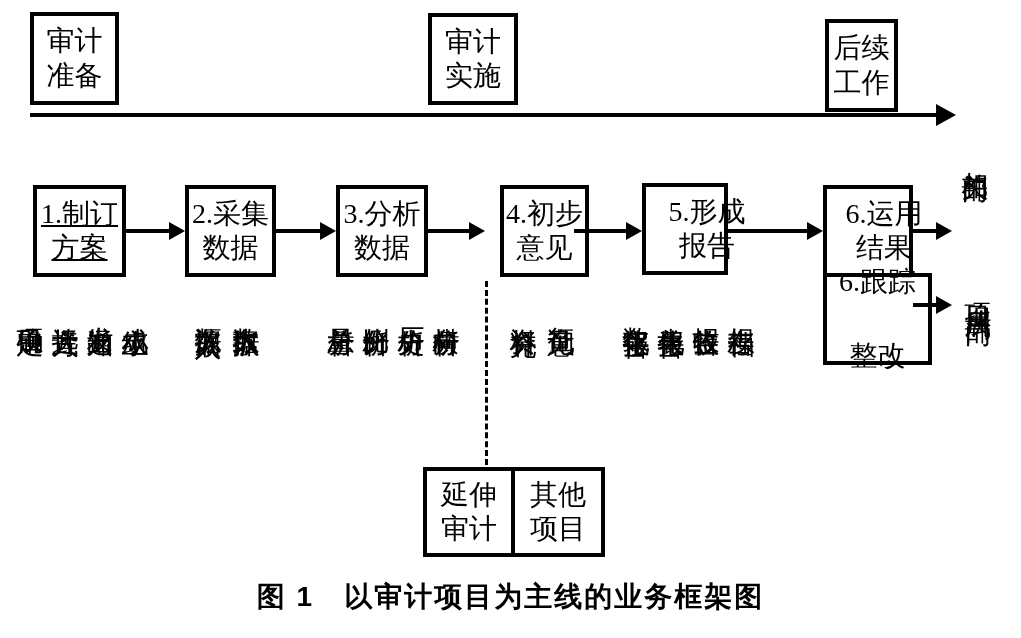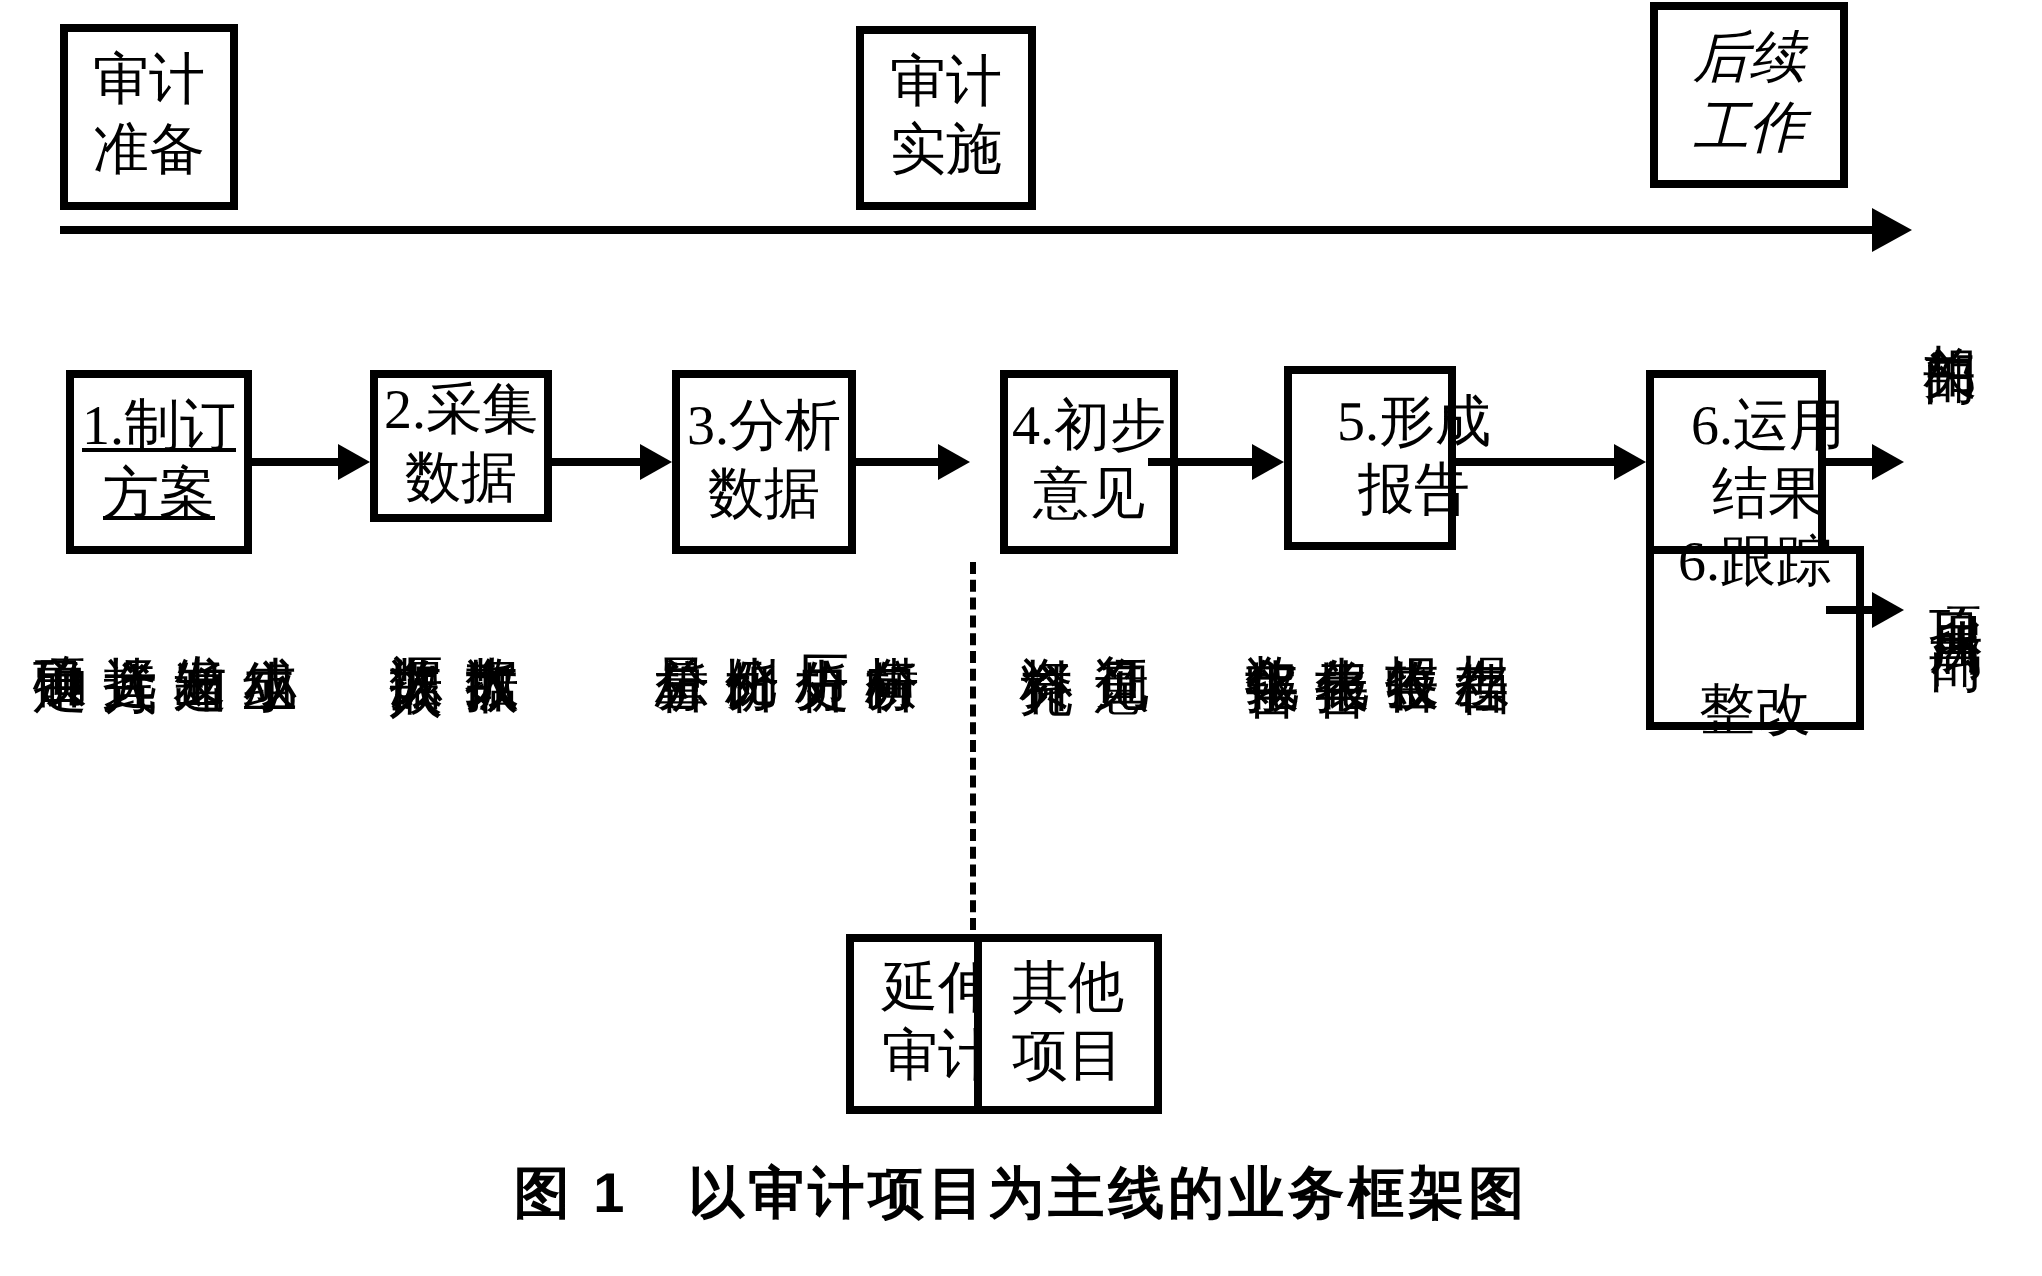--- a/index.html
+++ b/index.html
@@ -80,33 +80,33 @@
 <div class="canvas">
 
   <div class="box" style="left:30px; top:12px; width:89px; height:93px;">
     <div>审计</div>
     <div>准备</div>
   </div>
   <div class="box" style="left:428px; top:13px; width:90px; height:92px;">
     <div>审计</div>
     <div>实施</div>
   </div>
-  <div class="box" style="left:825px; top:1px; width:99px; height:93px;font-style:italic;">
+  <div class="box" style="left:825px; top:19px; width:73px; height:93px;">
     <div>后续</div>
     <div>工作</div>
   </div>
 
   <div class="hline" style="left:30px; top:113px; width:908px;"></div>
   <div class="ahead ahead-big" style="left:936px; top:104px;"></div>
 
   <div class="box" style="left:33px; top:185px; width:93px; height:92px;text-decoration:underline;">
     <div>1.制订</div>
     <div>方案</div>
   </div>
-  <div class="box" style="left:185px; top:185px; width:91px; height:76px;">
+  <div class="box" style="left:185px; top:185px; width:91px; height:92px;">
     <div>2.采集</div>
     <div>数据</div>
   </div>
   <div class="box" style="left:336px; top:185px; width:92px; height:92px;">
     <div>3.分析</div>
     <div>数据</div>
   </div>
   <div class="box" style="left:500px; top:185px; width:89px; height:92px;">
     <div>4.初步</div>
     <div>意见</div>
@@ -176,21 +176,21 @@
     <div class="vcol">报告签收</div>
     <div class="vcol">损告存档</div>
   </div>
 
   <div class="dashed" style="left:485px; top:281px; height:184px;"></div>
 
   <div class="box" style="left:395px; top:467px; width:92px; height:90px;margin-left:28px;">
     <div>延伸</div>
     <div>审计</div>
   </div>
-  <div class="box" style="left:487px; top:467px; width:94px; height:90px;">
+  <div class="box" style="left:511px; top:467px; width:94px; height:90px;">
     <div>其他</div>
     <div>项目</div>
   </div>
 
   <div class="vlabel" style="left:961px; top:150px;">相关部门</div>
   <div class="vlabel" style="left:964px; top:282px; letter-spacing:3px;">项目所属部门</div>
 
   <div class="caption">图 1　以审计项目为主线的业务框架图</div>
 
 </div>

